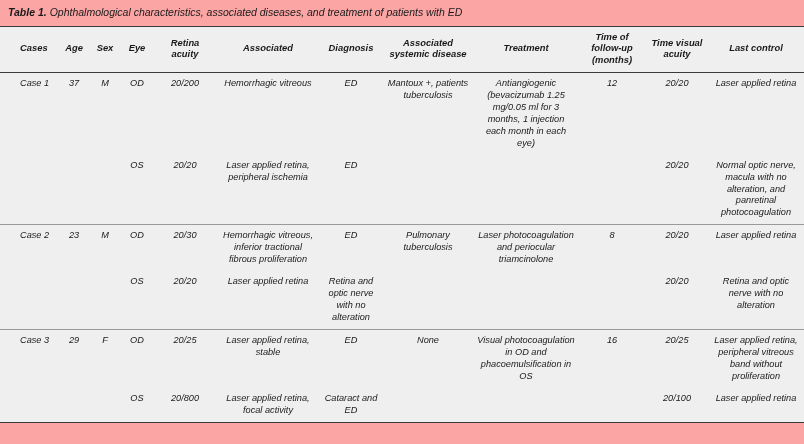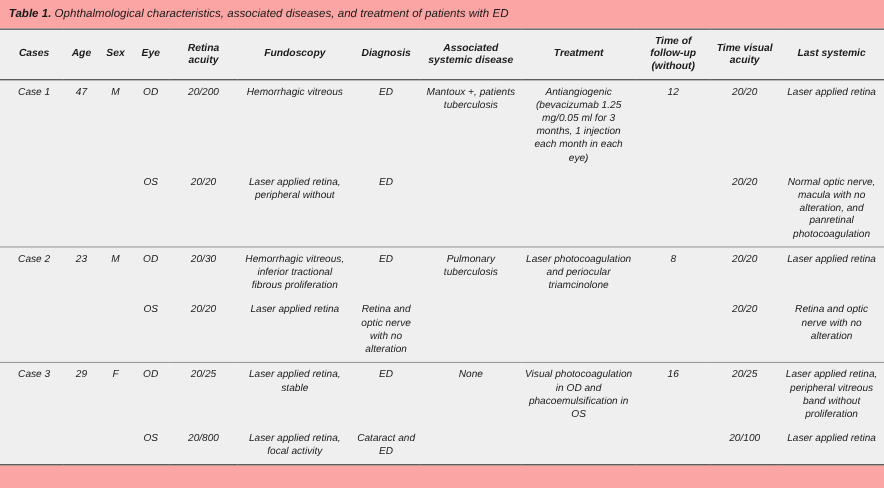--- a/index.html
+++ b/index.html
@@ -44,22 +44,22 @@
     text-align: center;
     padding: 4px 3px 6px 3px;
     line-height: 1.25;
     color: #1a1a1a;
   }
   table.tbl thead tr.head-row th {
     border-top: 1.6px solid #3a3a3a;
     border-bottom: 1.1px solid #3a3a3a;
   }
   table.tbl th.col-cases, table.tbl td.col-cases {
-    text-align: center;
-    padding-left: 7px;
+    text-align: left;
+    padding-left: 20px;
   }
   table.tbl td {
     background: #efefef;
     vertical-align: top;
     text-align: center;
     padding: 5px 3px 5px 3px;
     line-height: 1.3;
     color: #1a1a1a;
   }
   tr.case-start td {
@@ -93,51 +93,51 @@
       <col style="width:62px">
       <col style="width:96px">
     </colgroup>
     <thead>
       <tr class="head-row">
         <th class="col-cases">Cases</th>
         <th>Age</th>
         <th>Sex</th>
         <th>Eye</th>
         <th>Retina acuity</th>
-        <th>Fundoscopy</th>
+        <th>Associated</th>
         <th>Diagnosis</th>
         <th>Associated systemic disease</th>
         <th>Treatment</th>
-        <th>Time of follow-up (without)</th>
+        <th>Time of follow-up (months)</th>
         <th>Time visual acuity</th>
-        <th>Last systemic</th>
+        <th>Last control</th>
       </tr>
     </thead>
     <tbody>
       <tr class="case-start">
         <td class="col-cases">Case 1</td>
-        <td>47</td>
+        <td>37</td>
         <td>M</td>
         <td>OD</td>
         <td>20/200</td>
         <td>Hemorrhagic vitreous</td>
         <td>ED</td>
         <td>Mantoux +, patients tuberculosis</td>
         <td>Antiangiogenic (bevacizumab 1.25 mg/0.05 ml for 3 months, 1 injection each month in each eye)</td>
         <td>12</td>
         <td>20/20</td>
         <td>Laser applied retina</td>
       </tr>
       <tr>
         <td class="col-cases"></td>
         <td></td>
         <td></td>
         <td>OS</td>
         <td>20/20</td>
-        <td>Laser applied retina, peripheral without</td>
+        <td>Laser applied retina, peripheral ischemia</td>
         <td>ED</td>
         <td></td>
         <td></td>
         <td></td>
         <td>20/20</td>
         <td>Normal optic nerve, macula with no alteration, and panretinal photocoagulation</td>
       </tr>
       <tr class="case-start">
         <td class="col-cases">Case 2</td>
         <td>23</td>

